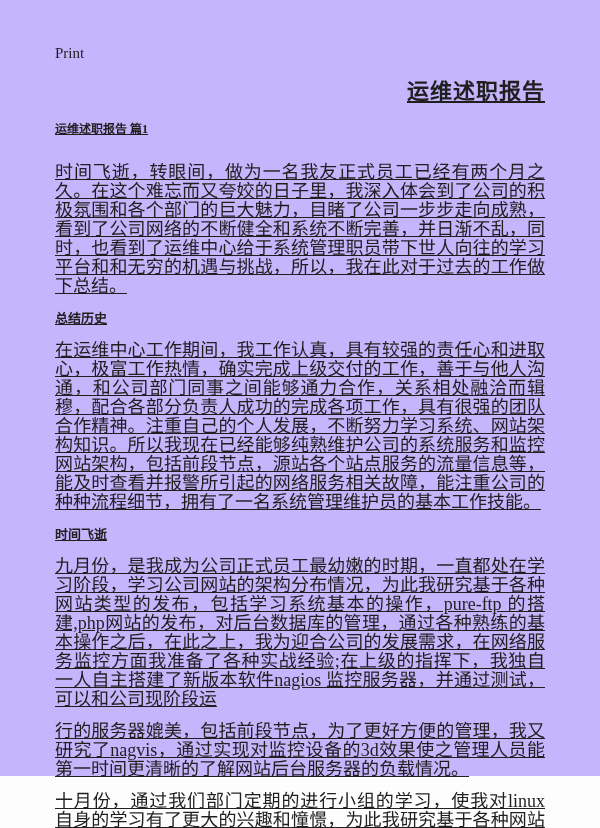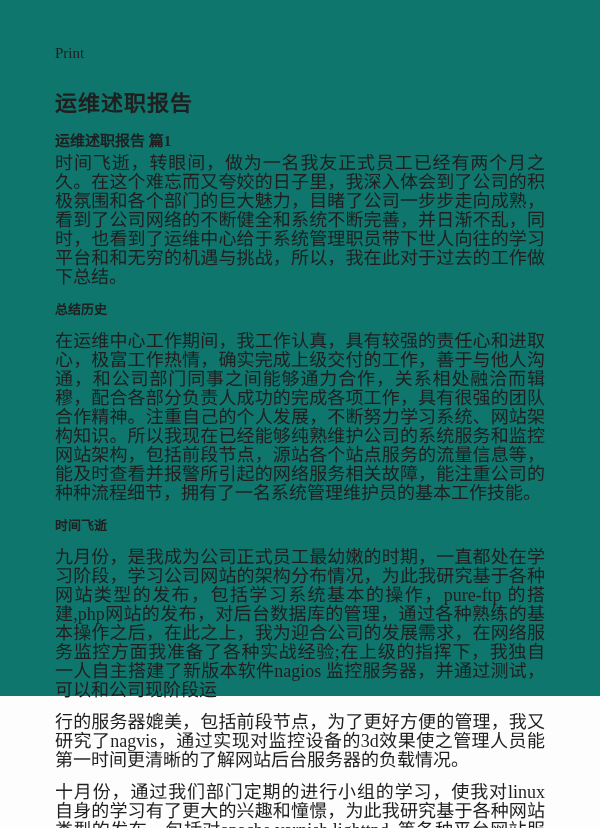--- a/index.html
+++ b/index.html
@@ -10,50 +10,51 @@
     width: 600px;
     height: 828px;
     overflow: hidden;
     background: #fdfdfd;
     color: #1f1f1f;
     font-family: "Liberation Serif", "DejaVu Serif", serif;
   }
   .page {
     box-sizing: border-box;
     width: 600px;
-    height: 696px;
+    height: 776px;
     padding: 44px 55px 0 55px;
-    background: #0f766e;
+    background: #c4b5fd;
+    text-decoration: underline;
   }
   .print-link {
     display: inline-block;
     font-size: 15px;
     line-height: 18px;
     color: #1f1f1f;
     text-decoration: none;
     margin-bottom: 13px;
     cursor: pointer;
   }
   .doc-title {
-    margin: 16px 0 15px 0;
+    margin: 4px 0 15px 0;
     font-size: 22px;
     line-height: 26px;
     font-weight: bold;
-    text-align: left;
+    text-align: right;
     letter-spacing: 1px;
   }
   .doc-subtitle {
     margin: 0 0 12px 0;
     font-size: 14.5px;
     line-height: 19px;
     font-weight: normal;
   }
   .article-heading {
-    margin: 0 0 3px 0;
-    font-size: 15px;
+    margin: 0 0 24px 0;
+    font-size: 12px;
     line-height: 19px;
     font-weight: bold;
   }
   .section-heading {
     margin: 0 0 13px 0;
     font-size: 13px;
     line-height: 19px;
     font-weight: bold;
   }
   .para {

